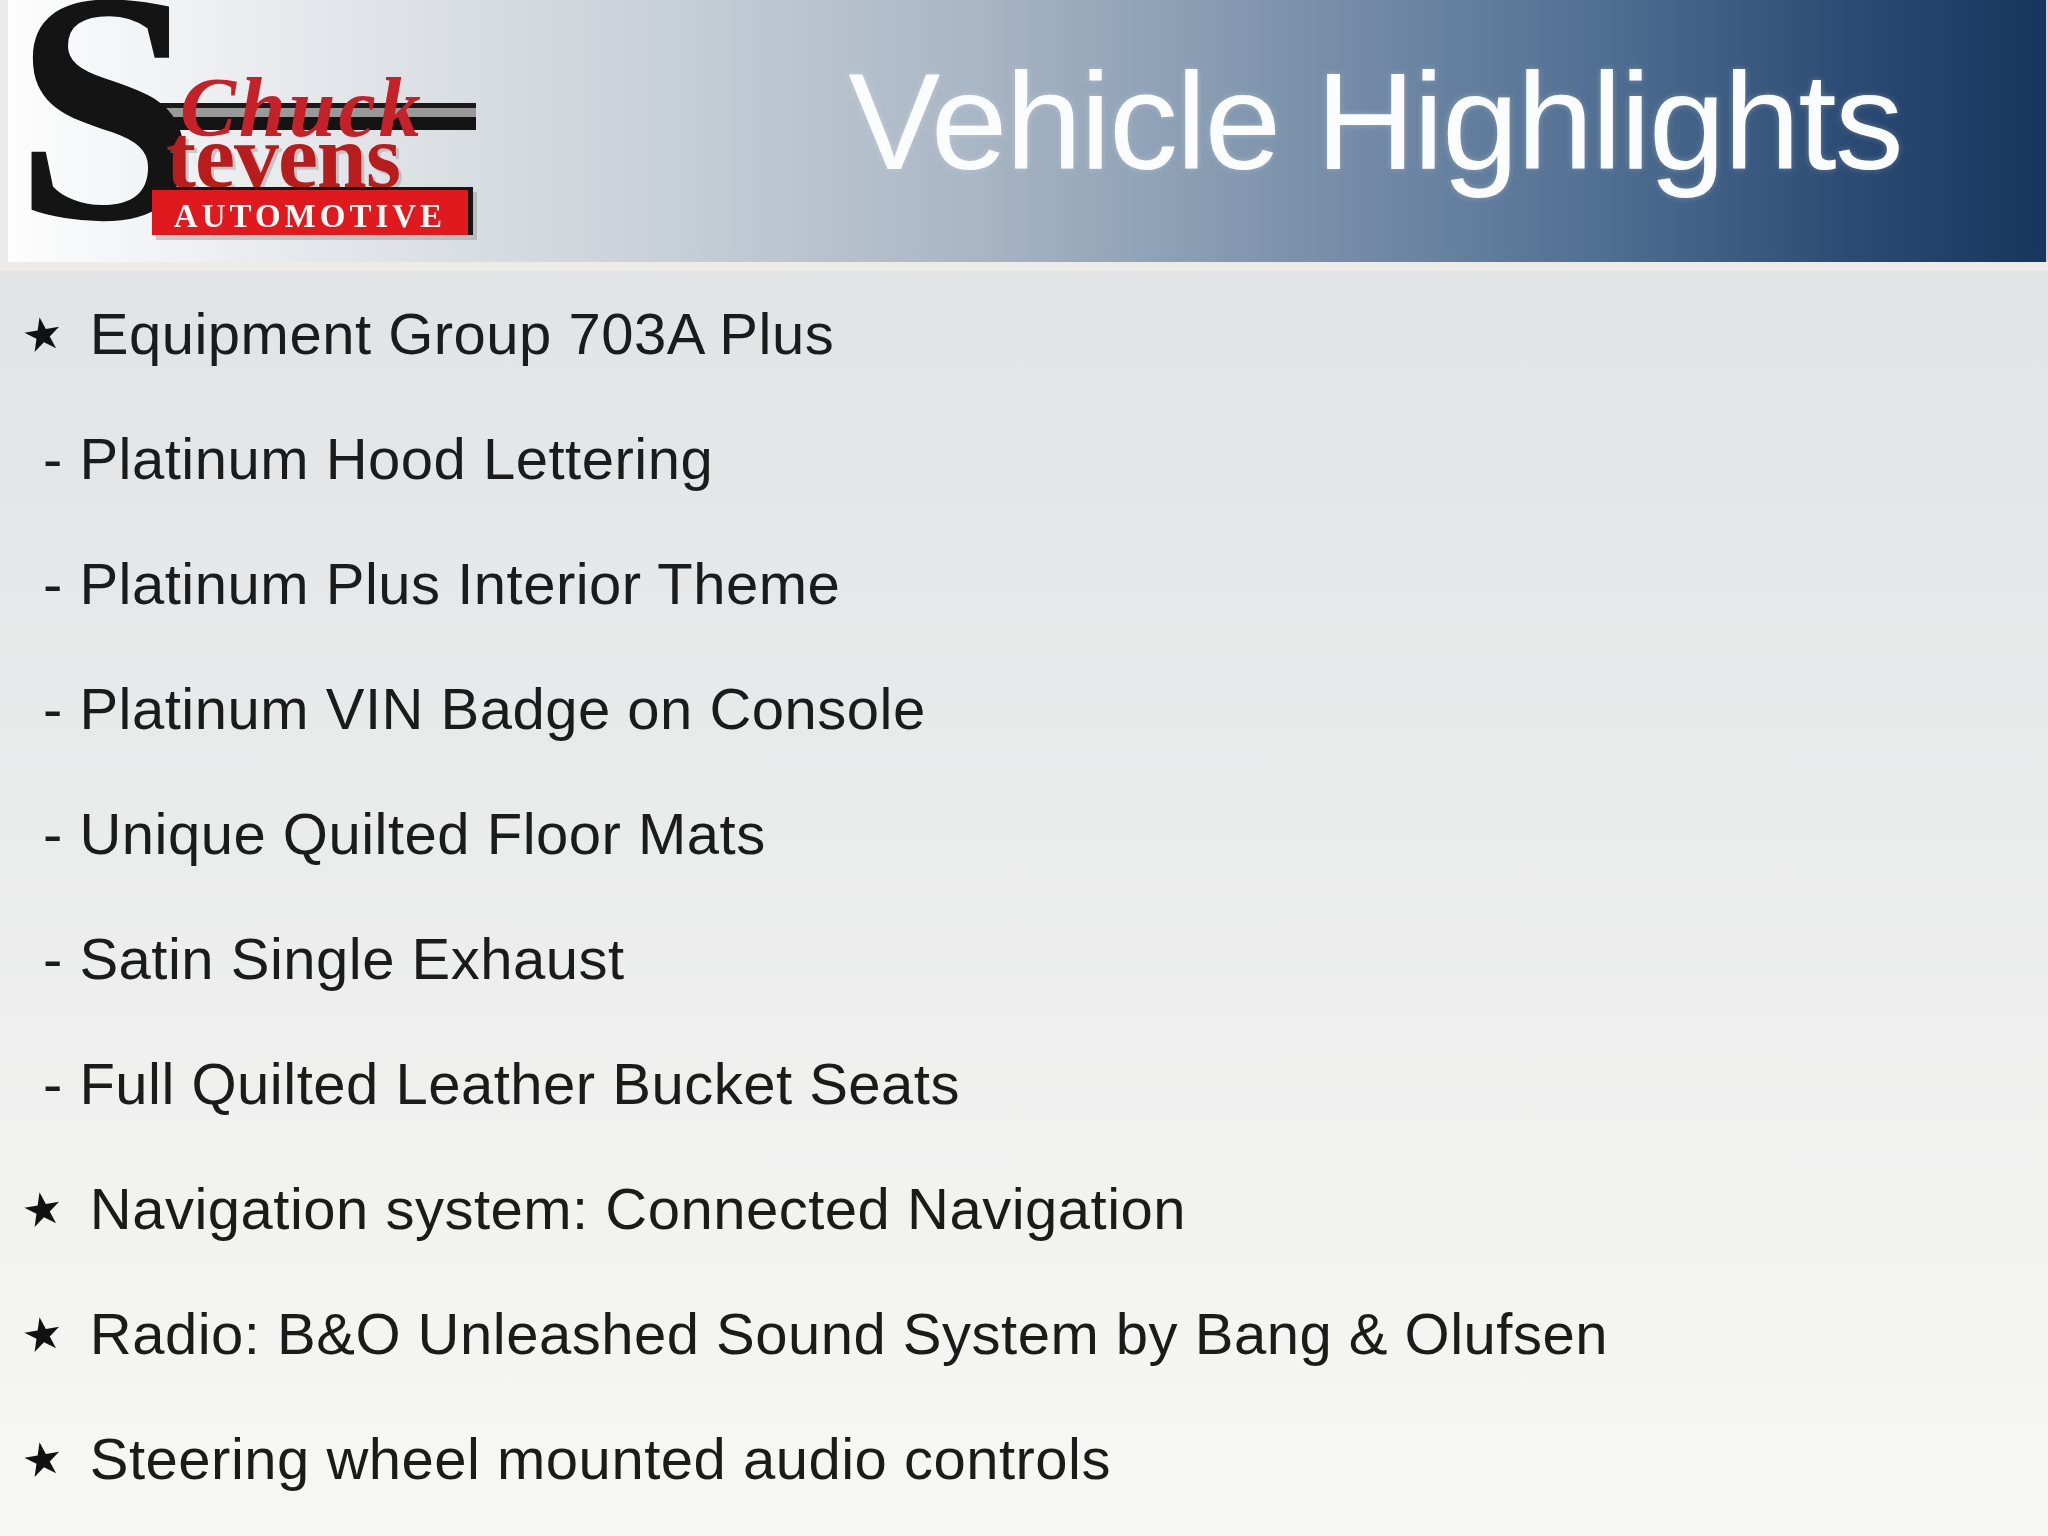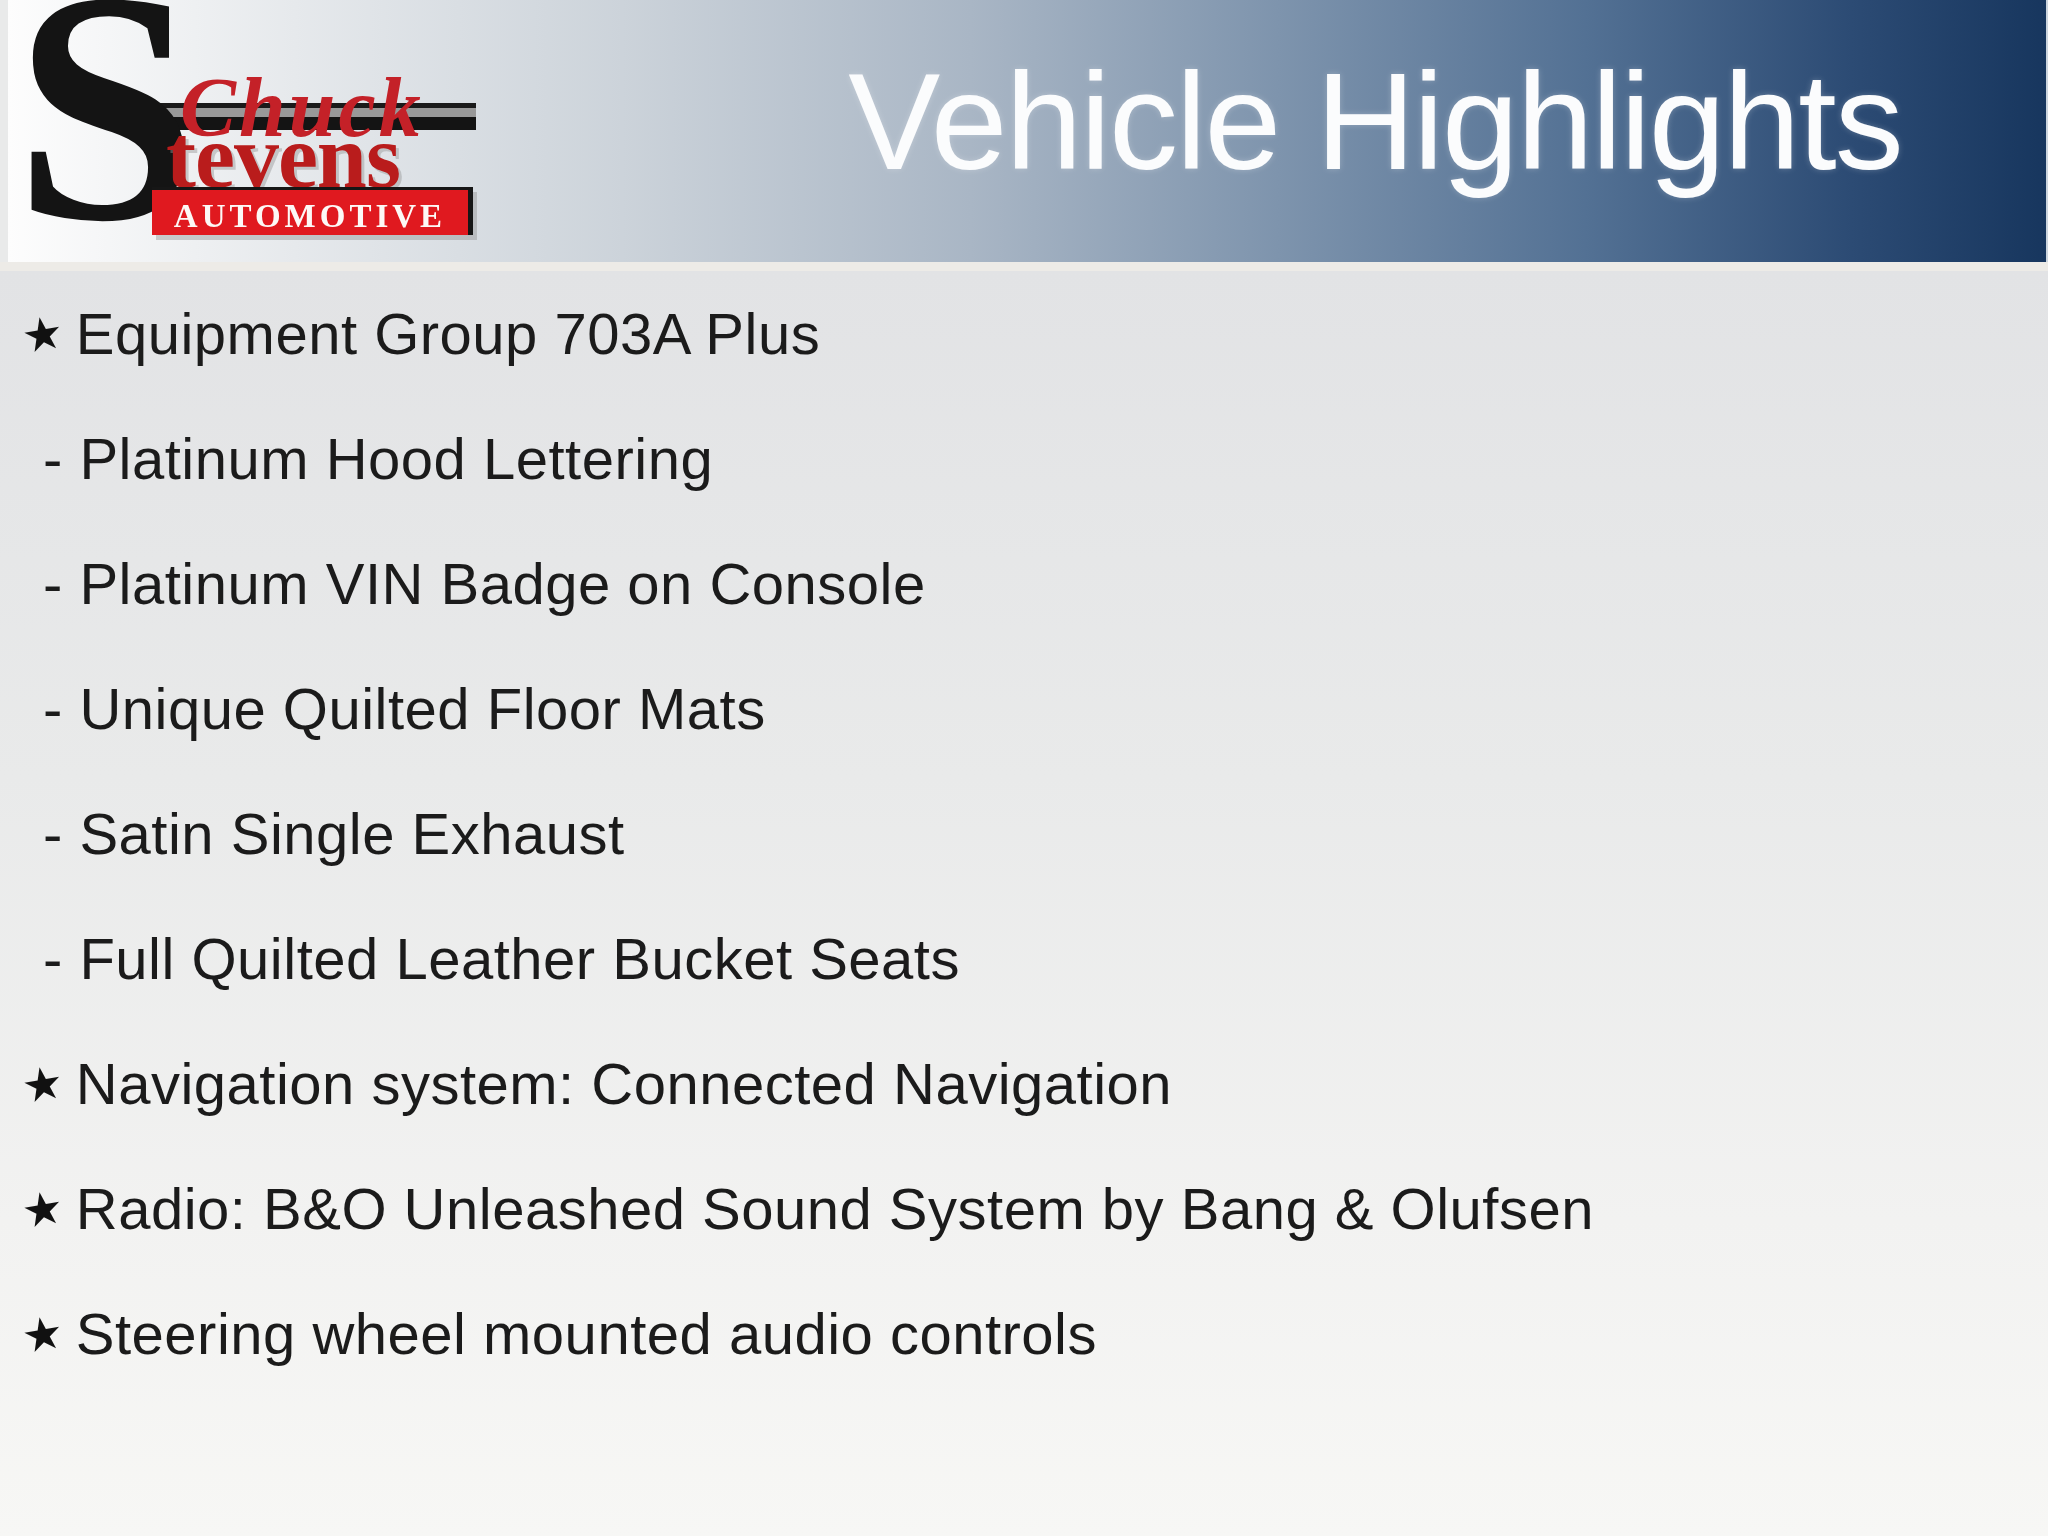--- a/index.html
+++ b/index.html
@@ -82,21 +82,21 @@
   }
   ul.highlights{margin:0;padding:0;list-style:none;}
   li.hl-item{
     height:125px;display:flex;align-items:center;
     color:#1b1b1b;font-size:58px;letter-spacing:0.5px;white-space:nowrap;
   }
   li.hl-item .star{
     margin-left:22px;font-size:46px;color:#111;
     transform:rotate(-10deg);line-height:1;
   }
-  li.hl-item.star .txt{margin-left:12px;}
+  li.hl-item.star .txt{margin-left:26px;}
   li.hl-item.dash .txt{padding-left:43px;}
 </style>
 </head>
 <body>
 
 <div class="slide">
 
   <div class="header">
     <div class="page-title">Vehicle Highlights</div>
     <div class="header-right-strip"></div>
@@ -117,20 +117,23 @@
   <div class="body">
     <ul class="highlights">
         <li class="hl-item star">
           <span class="star">★</span>
           <span class="txt">Equipment Group 703A Plus</span>
         </li>
         <li class="hl-item dash">
           <span class="txt">- Platinum Hood Lettering</span>
         </li>
         <li class="hl-item dash">
+          <span class="txt">- Platinum Plus Interior Theme</span>
+        </li>
+        <li class="hl-item dash">
           <span class="txt">- Platinum VIN Badge on Console</span>
         </li>
         <li class="hl-item dash">
           <span class="txt">- Unique Quilted Floor Mats</span>
         </li>
         <li class="hl-item dash">
           <span class="txt">- Satin Single Exhaust</span>
         </li>
         <li class="hl-item dash">
           <span class="txt">- Full Quilted Leather Bucket Seats</span>

